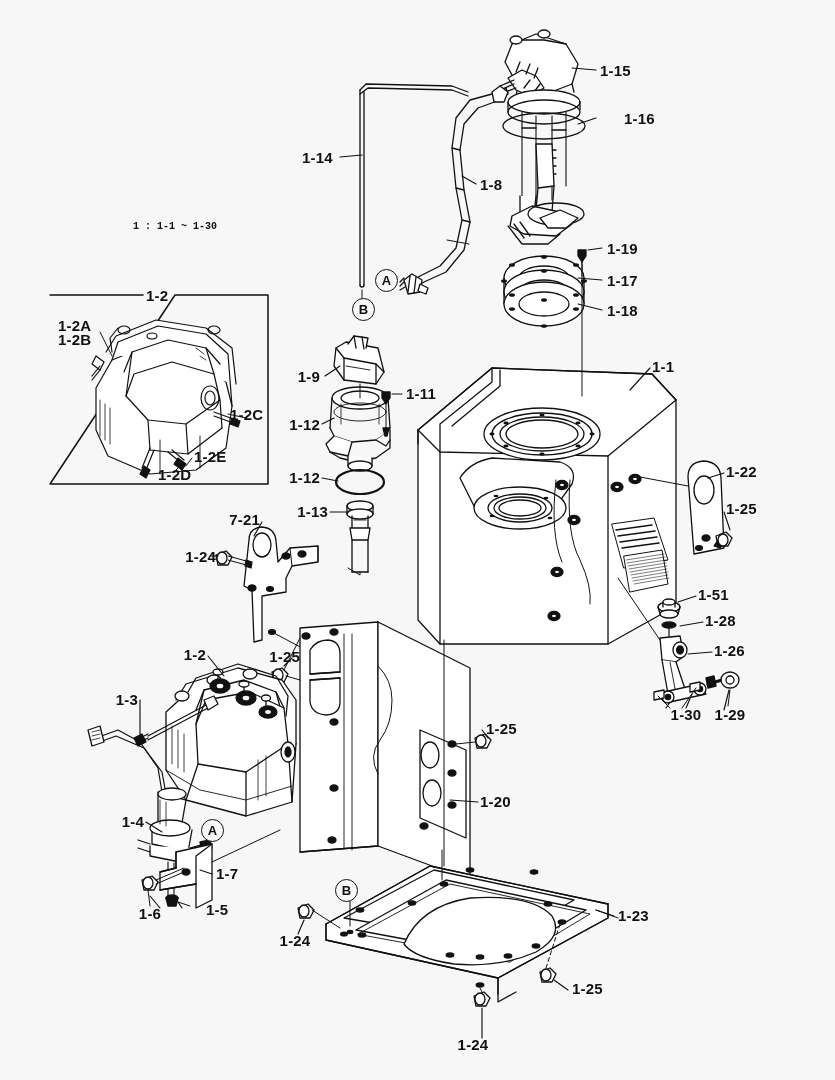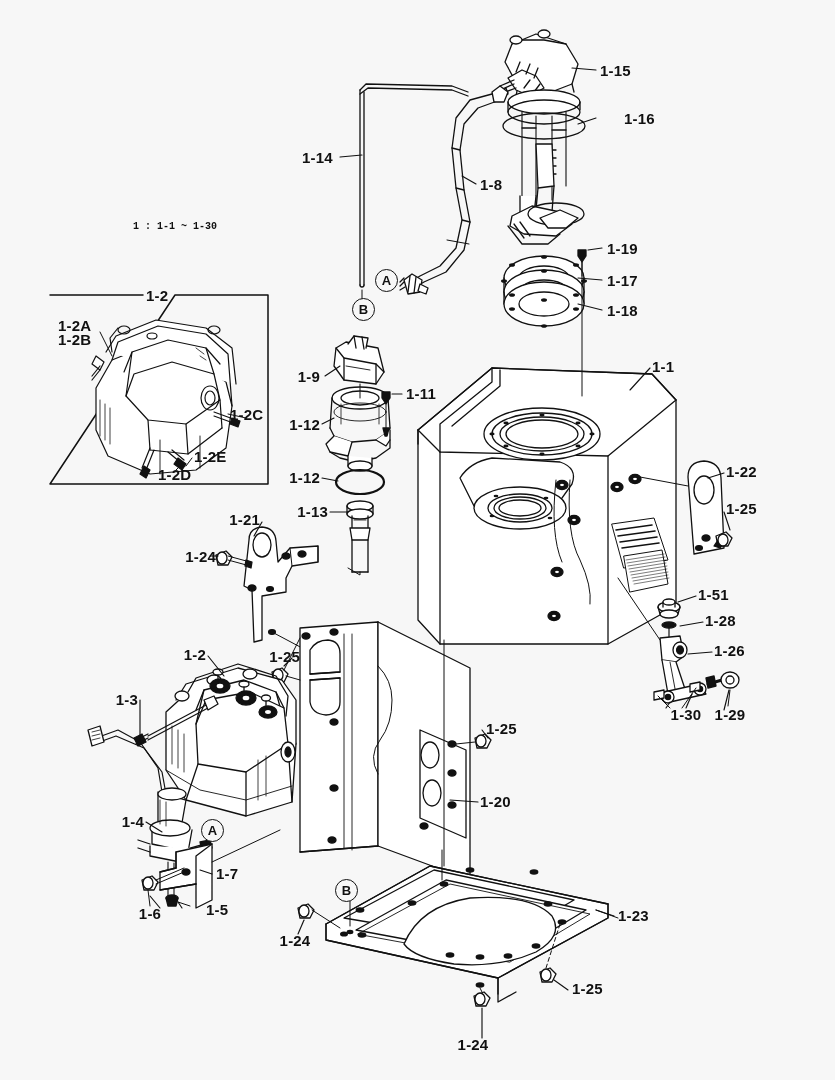--- a/index.html
+++ b/index.html
@@ -569,21 +569,21 @@
 <div class="lbl" style="left:607px;top:272px;">1-17</div>
 <div class="lbl" style="left:607px;top:302px;">1-18</div>
 <div class="lbl" style="left:652px;top:358px;">1-1</div>
 <div class="lbl r" style="left:320px;top:368px;">1-9</div>
 <div class="lbl" style="left:406px;top:385px;">1-11</div>
 <div class="lbl r" style="left:320px;top:416px;">1-12</div>
 <div class="lbl r" style="left:320px;top:469px;">1-12</div>
 <div class="lbl r" style="left:328px;top:503px;">1-13</div>
 <div class="lbl" style="left:726px;top:463px;">1-22</div>
 <div class="lbl" style="left:726px;top:500px;">1-25</div>
-<div class="lbl r" style="left:260px;top:511px;">1-21</div>
+<div class="lbl r" style="left:260px;top:511px;">7-21</div>
 <div class="lbl r" style="left:216px;top:548px;">1-24</div>
 <div class="lbl" style="left:698px;top:586px;">1-51</div>
 <div class="lbl" style="left:705px;top:612px;">1-28</div>
 <div class="lbl" style="left:714px;top:642px;">1-26</div>
 <div class="lbl r" style="left:206px;top:646px;">1-2</div>
 <div class="lbl r" style="left:300px;top:648px;">1-25</div>
 <div class="lbl r" style="left:138px;top:691px;">1-3</div>
 <div class="lbl c" style="left:730px;top:706px;">1-29</div>
 <div class="lbl c" style="left:686px;top:706px;">1-30</div>
 <div class="lbl" style="left:486px;top:720px;">1-25</div>

